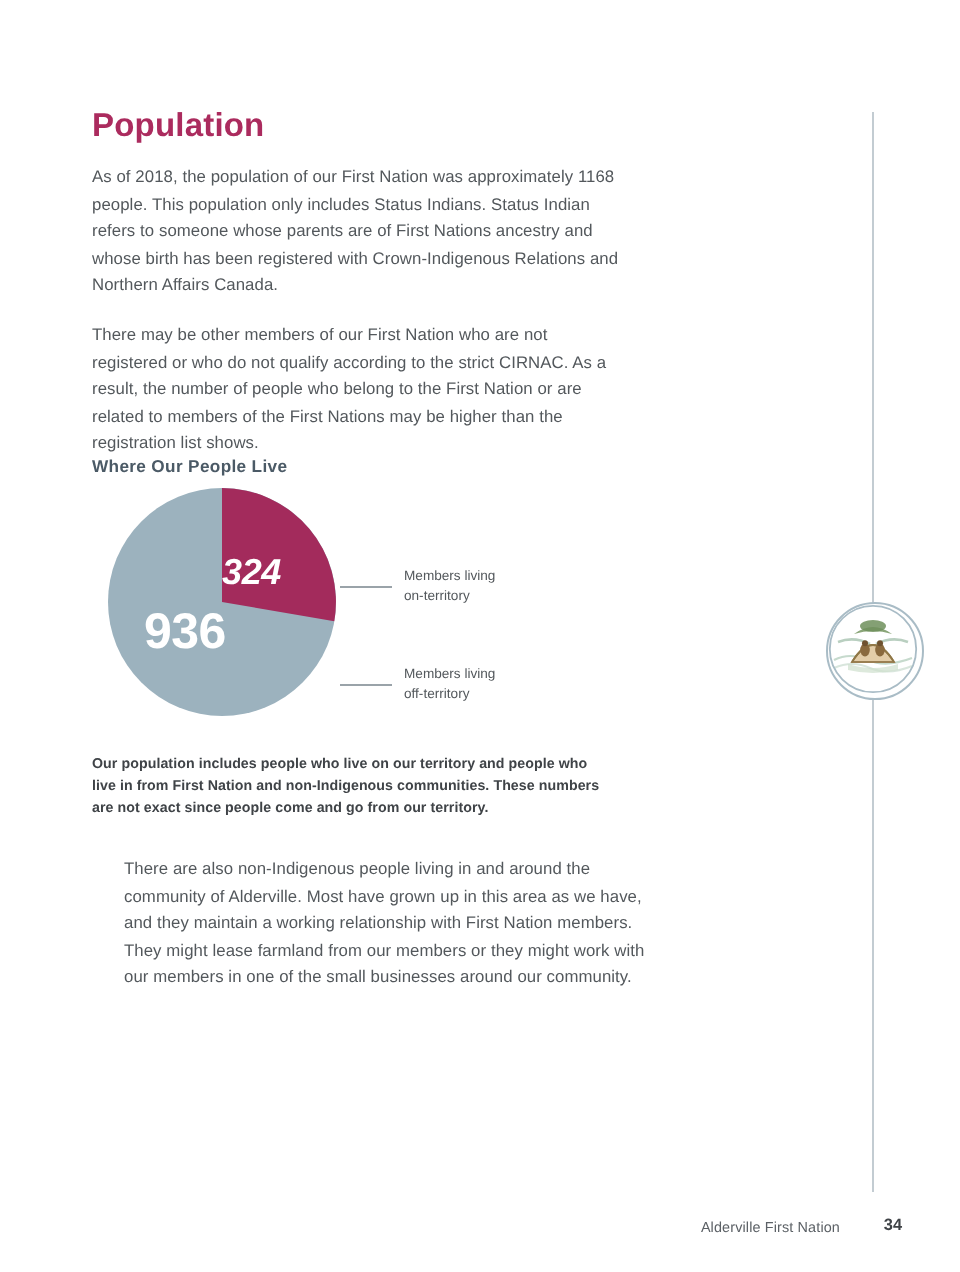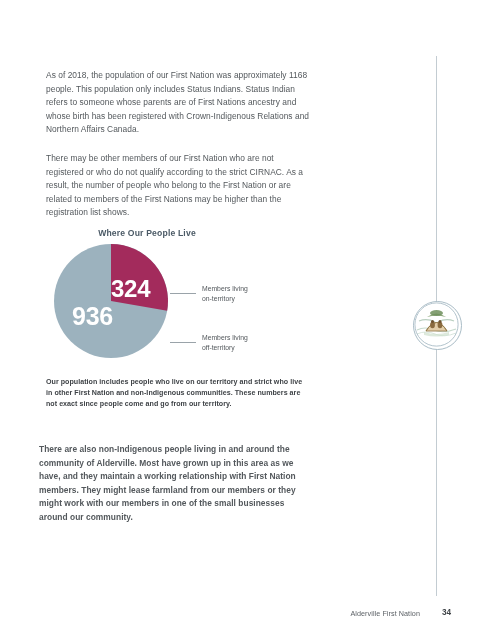--- a/index.html
+++ b/index.html
@@ -38,38 +38,37 @@
     color: #ab2b5e;
     letter-spacing: 0.1px;
     margin: 0 0 9px 0;
     line-height: 1.15;
   }
 
   .body-para {
     font-size: 8.4px;
     line-height: 1.62;
     color: #53585c;
-    margin: 15px 0 11px 0;
+    margin: 0 0 11px 0;
     letter-spacing: 0.005em;
   }
   .body-para:last-child { margin-bottom: 0; }
 
   
   .chart-block {
     position: absolute;
     left: 46px;
     top: 228px;
     width: 266px;
   }
 
   .chart-title {
     font-size: 8.6px;
     font-weight: bold;
     color: #4b5a66;
-    text-align: center;
     letter-spacing: 0.02em;
     margin: 0 0 6px 0;
     padding-right: 64px;
   }
 
   .chart-area {
     position: relative;
     height: 125px;
   }
 
@@ -83,23 +82,24 @@
   .pie-wrap svg { display: block; }
 
   .pie-value {
     position: absolute;
     font-weight: bold;
     color: #ffffff;
     line-height: 1;
     letter-spacing: -0.01em;
   }
   .pie-value.on-territory {
-    font-size: 24px;
+    font-size: 18px;
     left: 57px;
     top: 33px;
+    font-style: italic;
   }
   .pie-value.off-territory {
     font-size: 25px;
     left: 18px;
     top: 60px;
   }
 
   
   .callout {
     position: absolute;
@@ -132,24 +132,23 @@
     font-size: 7.1px;
     font-weight: bold;
     line-height: 1.56;
     color: #3f4347;
     letter-spacing: 0.005em;
   }
 
   
   .closing {
     position: absolute;
-    left: 39px;
+    left: 62px;
     top: 428px;
     width: 266px;
-    font-weight: bold;
   }
 
   
   .rail-line {
     position: absolute;
     left: 436px;
     top: 56px;
     width: 1px;
     height: 540px;
     background: #c3ccd2;
@@ -192,20 +191,21 @@
     font-weight: bold;
     color: #3f4347;
   }
 </style>
 </head>
 <body>
 
 <div class="page">
 
   <div class="content">
+    <h1 class="page-title">Population</h1>
 
     <p class="body-para">As of 2018, the population of our First Nation was approximately 1168 people. This population only includes Status Indians. Status Indian refers to someone whose parents are of First Nations ancestry and whose birth has been registered with Crown-Indigenous Relations and Northern Affairs Canada.</p>
 
     <p class="body-para">There may be other members of our First Nation who are not registered or who do not qualify according to the strict CIRNAC. As a result, the number of people who belong to the First Nation or are related to members of the First Nations may be higher than the registration list shows.</p>
   </div>
 
   <div class="chart-block">
 
     <div class="chart-title">Where Our People Live</div>
 
@@ -232,21 +232,21 @@
 
       <div class="callout second">
         <span class="leader-line"></span>
         <span class="callout-text">Members living
 off-territory</span>
       </div>
 
     </div>
   </div>
 
-  <div class="caption">Our population includes people who live on our territory and strict who live in other First Nation and non-Indigenous communities. These numbers are not exact since people come and go from our territory.</div>
+  <div class="caption">Our population includes people who live on our territory and people who live in from First Nation and non-Indigenous communities. These numbers are not exact since people come and go from our territory.</div>
 
   <div class="closing">
     <p class="body-para">There are also non-Indigenous people living in and around the community of Alderville. Most have grown up in this area as we have, and they maintain a working relationship with First Nation members. They might lease farmland from our members or they might work with our members in one of the small businesses around our community.</p>
   </div>
 
   <div class="rail-line"></div>
 
   <div class="emblem">
     <svg width="45" height="45" viewBox="0 0 45 45">
       <circle cx="22.5" cy="22.5" r="22" fill="#ffffff"></circle>

